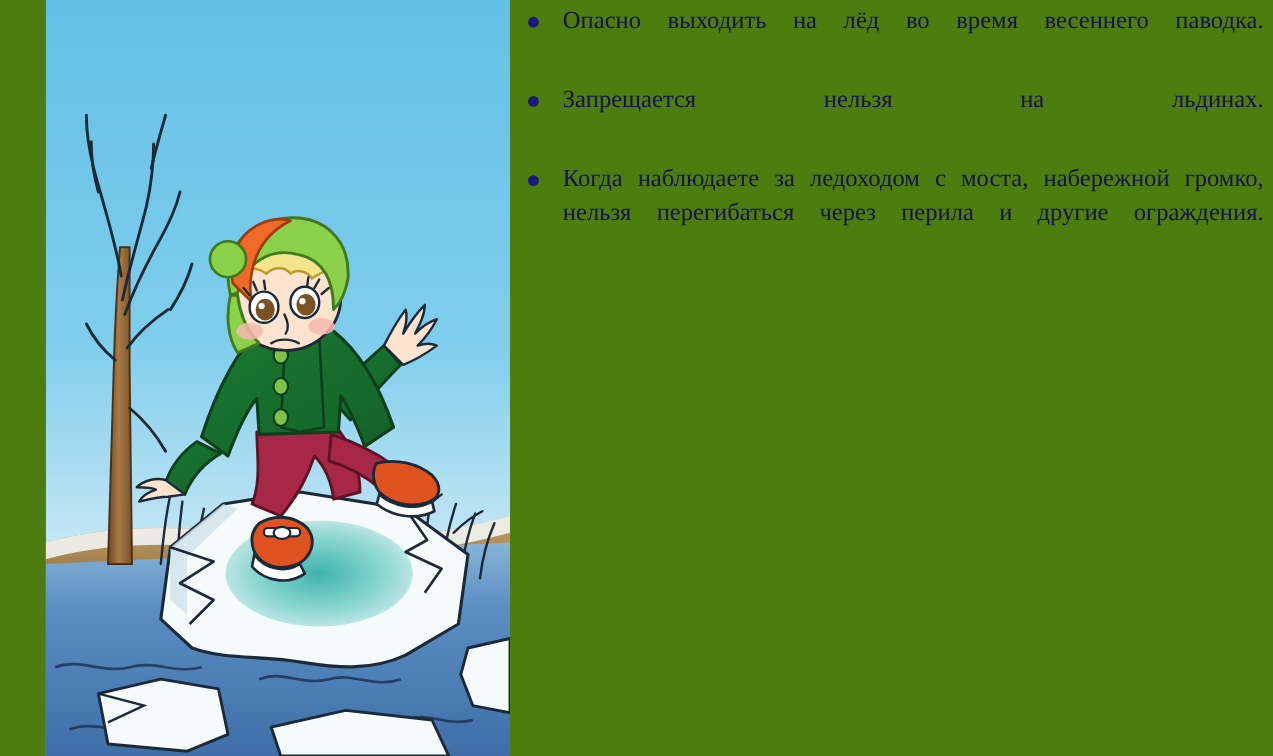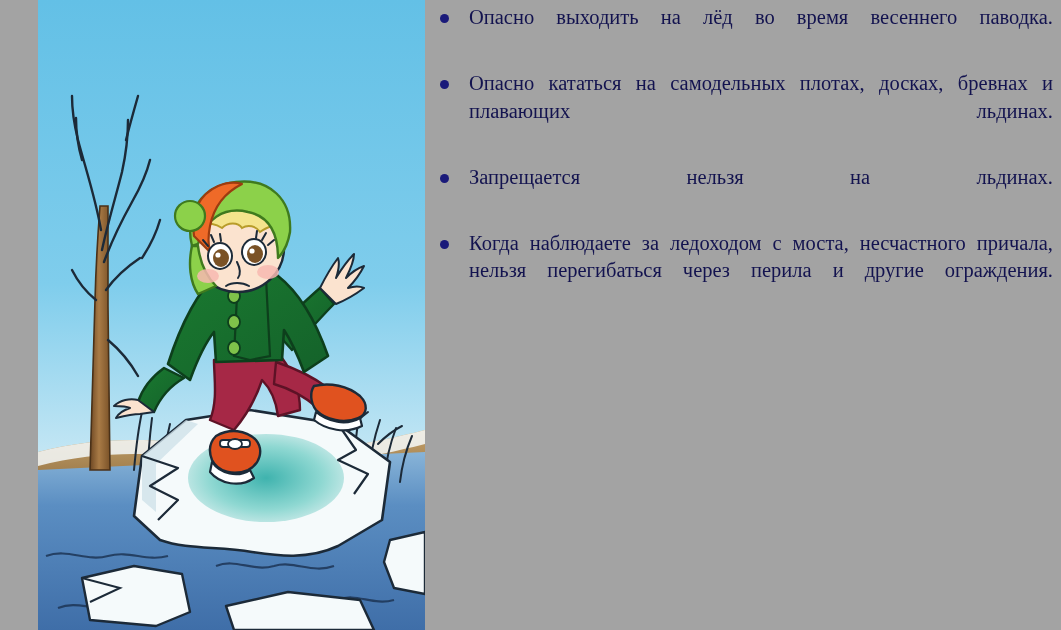--- a/index.html
+++ b/index.html
@@ -1,21 +1,21 @@
 <!DOCTYPE html>
 <html><head>
 <meta charset="utf-8">
 <style>
   * { margin:0; padding:0; box-sizing:border-box; }
   html,body { width:1061px; height:630px; overflow:hidden; }
   body {
     background:#d9f7f7;
     font-family:"Liberation Serif", serif;
   }
-  #page { position:relative; width:1061px; height:630px; background:#a3a3a3; }
+  #page { position:relative; width:1061px; height:630px; background:#4d7c0f; }
 
   
   #illustration {
     position:absolute; left:38px; top:0; width:387px; height:630px;
     overflow:hidden;
   }
   #illustration svg { display:block; width:387px; height:630px; }
 
   
   #bullet-list {
@@ -231,32 +231,28 @@
     </svg>
   </div>
 
   <div id="bullet-list">
 
     <div class="bullet-item">
       <span class="dot"></span>
       <span class="txt">Опасно выходить на лёд во время весеннего паводка.</span>
     </div>
 
-    <div class="bullet-item">
-      <span class="dot"></span>
-      <span class="txt">Опасно кататься на самодельных плотах, досках, бревнах и плавающих льдинах.</span>
-    </div>
 
     <div class="bullet-item">
       <span class="dot"></span>
       <span class="txt">Запрещается нельзя на льдинах.</span>
     </div>
 
 
     <div class="bullet-item">
       <span class="dot"></span>
-      <span class="txt">Когда наблюдаете за ледоходом с моста, несчастного причала, нельзя перегибаться через перила и другие ограждения.</span>
+      <span class="txt">Когда наблюдаете за ледоходом с моста, набережной громко, нельзя перегибаться через перила и другие ограждения.</span>
     </div>
 
 
 
   </div>
 </div>
 
 </body></html>

